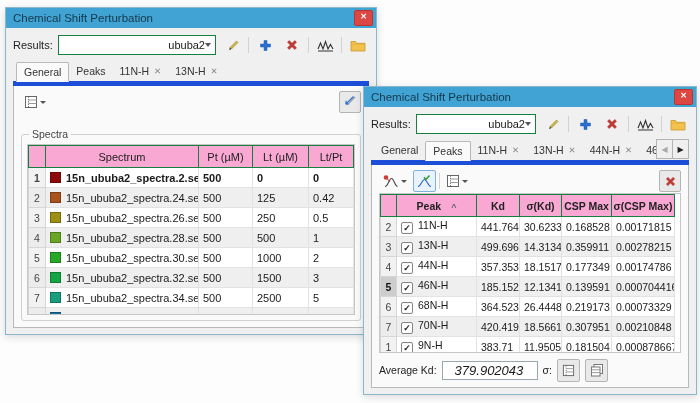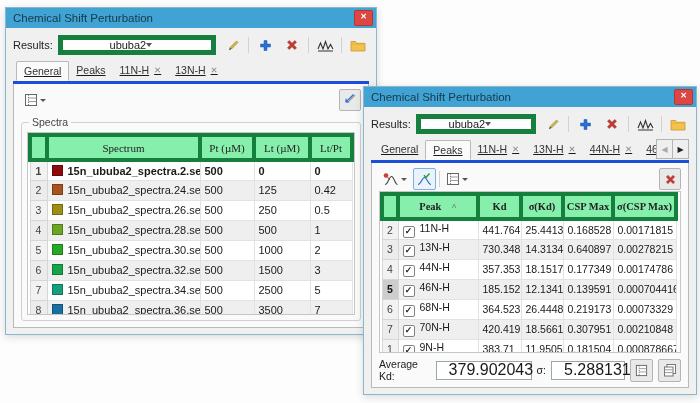--- a/index.html
+++ b/index.html
@@ -8,76 +8,76 @@
   .window{position:absolute;border:1px solid #8ab6ce;background:#f0f0f0;
           box-shadow:0 2px 8px rgba(0,0,0,.14);box-sizing:border-box;}
   .titlebar{height:20px;background:#41a3d3;display:flex;align-items:center;
             justify-content:space-between;padding:0 3px 0 7px;}
   .title-text{font-size:11.5px;color:#16384b;}
   .close-btn{width:17px;height:14px;background:#dd4743;border:1px solid #b8352f;border-radius:2px;
              color:#fff;font-size:8px;line-height:12px;text-align:center;font-weight:bold;cursor:default;}
   .win-content{padding:5px 7px 6px;display:flex;flex-direction:column;height:calc(100% - 20px);box-sizing:border-box;}
   .results-row{display:flex;align-items:center;height:24px;gap:5px;margin-bottom:4px;flex:none;}
   .results-label{font-size:11px;color:#222;}
-  .combo{flex:1;height:20px;background:#fff;border:5px solid #15803d;display:flex;align-items:center;
-         justify-content:center;padding:0 18px 0 6px;font-size:11px;box-sizing:border-box;}
+  .combo{flex:1;height:20px;background:#fff;border:1px solid #15803d;display:flex;align-items:center;
+         justify-content:flex-end;padding:0 4px 0 6px;font-size:11px;box-sizing:border-box;}
   .combo-caret{width:0;height:0;border-left:3.5px solid transparent;border-right:3.5px solid transparent;
                border-top:4px solid #555;}
   .tool-btn{width:22px;height:22px;display:flex;align-items:center;justify-content:center;
             background:transparent;border:none;padding:0;}
   .vsep{width:1px;height:16px;background:#d2d2d2;flex:none;}
-  .tabbar{display:flex;align-items:flex-start;height:20px;border-bottom:3px solid #1d4ed8;
-          padding-left:3px;position:relative;flex:none;text-decoration:underline;}
+  .tabbar{display:flex;align-items:center;height:20px;border-bottom:5px solid #1d4ed8;
+          padding-left:3px;position:relative;flex:none;}
   .tab{font-size:10.5px;color:#333;padding:3px 7px 3px;white-space:nowrap;display:flex;
        align-items:center;gap:5px;box-sizing:border-box;}
   .tab.selected{background:#fafafa;border:1px solid #b9b9b9;border-bottom:1px solid #fafafa;
                 margin-bottom:-1px;border-radius:2px 2px 0 0;}
   .tab-close{color:#888;font-size:8.5px;line-height:8px;}
   .tab.truncated{max-width:24px;overflow:hidden;padding-right:0;}
   .tab-scroll{position:absolute;right:0;bottom:1px;display:flex;background:#f0f0f0;}
   .scroll-btn{width:15px;height:18px;border:1px solid #b4b4b4;background:#efefef;font-size:8px;
               display:flex;align-items:center;justify-content:center;color:#222;margin-left:-1px;}
   .scroll-btn.disabled{color:#aaa;}
   .tabpage{flex:1;border:1px solid #b9b9b9;border-top:none;background:#fafafa;
            padding:4px 7px 6px;display:flex;flex-direction:column;min-height:0;box-sizing:border-box;}
   .toolbar{display:flex;align-items:center;height:24px;gap:3px;flex:none;}
   .tb-btn{height:22px;min-width:22px;display:flex;align-items:center;justify-content:center;gap:2px;
           background:transparent;border:1px solid transparent;padding:0 2px;box-sizing:border-box;}
   .tb-btn.active{border:1px solid #7fb2d9;background:#eaf3fb;border-radius:2px;}
   .tb-btn.boxed{border:1px solid #b4b4b4;background:#e9e9e9;border-radius:2px;}
   .dd-caret{width:0;height:0;border-left:3px solid transparent;border-right:3px solid transparent;
             border-top:3.5px solid #555;}
   .spacer{flex:1;}
-  .groupbox{position:relative;border:1px solid #d0d0d0;border-radius:3px;margin-top:10px;flex:1;
+  .groupbox{position:relative;border:1px solid #d0d0d0;border-radius:3px;margin-top:20px;flex:1;
             padding:9px 5px 5px;min-height:0;box-sizing:border-box;}
   .groupbox-label{position:absolute;top:-7px;left:7px;background:#fafafa;padding:0 3px;
                   font-size:10.5px;color:#444;}
   .table-viewport{border:1px solid #c6c6c6;background:#fff;height:100%;box-sizing:border-box;overflow:hidden;}
   table{border-collapse:collapse;table-layout:fixed;background:#fff;font-size:11px;}
-  th{font-weight:normal;height:19px;border:4px solid #15803d;background:#86efac;color:#222;
-     overflow:hidden;white-space:nowrap;font-family:Liberation Serif, serif;}
+  th{font-weight:normal;height:19px;border:1px solid #15803d;background:#f9a8d4;color:#222;
+     overflow:hidden;white-space:nowrap;}
   td{height:20px;border:1px solid #e2e2e2;padding:0 4px;color:#1a1a1a;white-space:nowrap;
      overflow:hidden;box-sizing:border-box;}
   tbody tr:nth-child(even) td{background:#efefef;}
   td.numcol{background:#f2f2f2;text-align:center;color:#444;padding:0;border-color:#d6d6d6;font-size:10.5px;}
   tbody tr:nth-child(even) td.numcol{background:#ececec;}
   td.numcol.selnum{background:#cdcdcd !important;font-weight:bold;color:#111;}
   .bold td{font-weight:bold;}
   .swatch{display:inline-block;width:11px;height:11px;margin-right:5px;vertical-align:-1px;
           border:1px solid rgba(0,0,0,.25);box-sizing:border-box;}
   .peaks-table{font-size:10.5px;}
   .peaks-table th{font-weight:bold;font-size:10.5px;}
   .checkbox{display:inline-flex;width:12px;height:12px;border:1px solid #848484;border-radius:2px;
             background:#fefefe;align-items:center;justify-content:center;margin-right:5px;
             vertical-align:-2px;box-sizing:border-box;}
   .check{font-size:9px;line-height:9px;color:#222;font-weight:bold;}
   .sort-caret{color:#666;font-size:9px;margin-left:10px;}
   .footer-row{display:flex;align-items:center;gap:5px;margin-top:6px;flex:none;height:22px;}
-  .field{height:19px;background:#fff;border:1px solid #9aa7ad;font-size:16px;display:flex;
-         align-items:center;padding:0 12px;box-sizing:border-box;}
+  .field{height:19px;background:#fff;border:1px solid #9aa7ad;font-size:13px;display:flex;
+         align-items:center;padding:0 12px;box-sizing:border-box;font-style:italic;}
   .icon-btn{width:21px;height:21px;border:1px solid #b4b4b4;background:#e9e9e9;border-radius:2px;
             display:flex;align-items:center;justify-content:center;flex:none;}
   .fr-label{font-size:10.5px;color:#222;}
 </style>
 </head>
 <body>
 
 <div class="stage">
 
   <div class="window" style="left:5px;top:7px;width:372px;height:328px;z-index:1;">
@@ -382,32 +382,32 @@
                 <th>σ(CSP Max)</th>
               </tr>
             </thead>
             <tbody>
                 <tr>
                   <td class="numcol">2</td>
                   <td><span class="checkbox">
                       <span class="check">✓</span>
                     </span><span>11N-H</span></td>
                   <td>441.764</td>
-                  <td>25.4413</td>
+                  <td>30.6233</td>
                   <td>0.168528</td>
                   <td>0.00171815</td>
                 </tr>
                 <tr>
                   <td class="numcol">3</td>
                   <td><span class="checkbox">
                       <span class="check">✓</span>
                     </span><span>13N-H</span></td>
-                  <td>730.348</td>
+                  <td>499.696</td>
                   <td>14.3134</td>
-                  <td>0.640897</td>
+                  <td>0.359911</td>
                   <td>0.00278215</td>
                 </tr>
                 <tr>
                   <td class="numcol">4</td>
                   <td><span class="checkbox">
                       <span class="check">✓</span>
                     </span><span>44N-H</span></td>
                   <td>357.353</td>
                   <td>18.1517</td>
                   <td>0.177349</td>
@@ -454,21 +454,20 @@
                   <td>0.000878667</td>
                 </tr>
               </tbody>
           </table>
         </div>
 
         <div class="footer-row">
           <span class="fr-label">Average Kd:</span>
           <span class="field" style="width:96px;">379.902043</span>
           <span class="fr-label">σ:</span>
-          <span class="field" style="width:74px;">5.288131</span>
           <span class="icon-btn">
             <svg width="13" height="13" viewBox="0 0 14 14">
               <rect x="1.5" y="1.5" width="11" height="11" fill="#fff" stroke="#666"></rect>
               <line x1="4.5" y1="1.5" x2="4.5" y2="12.5" stroke="#666" stroke-dasharray="1.2,1.2"></line>
               <line x1="4.5" y1="5" x2="12.5" y2="5" stroke="#999"></line>
               <line x1="4.5" y1="8.5" x2="12.5" y2="8.5" stroke="#999"></line>
             </svg>
           </span>
           <span class="icon-btn">
             <svg width="14" height="14" viewBox="0 0 14 14">

